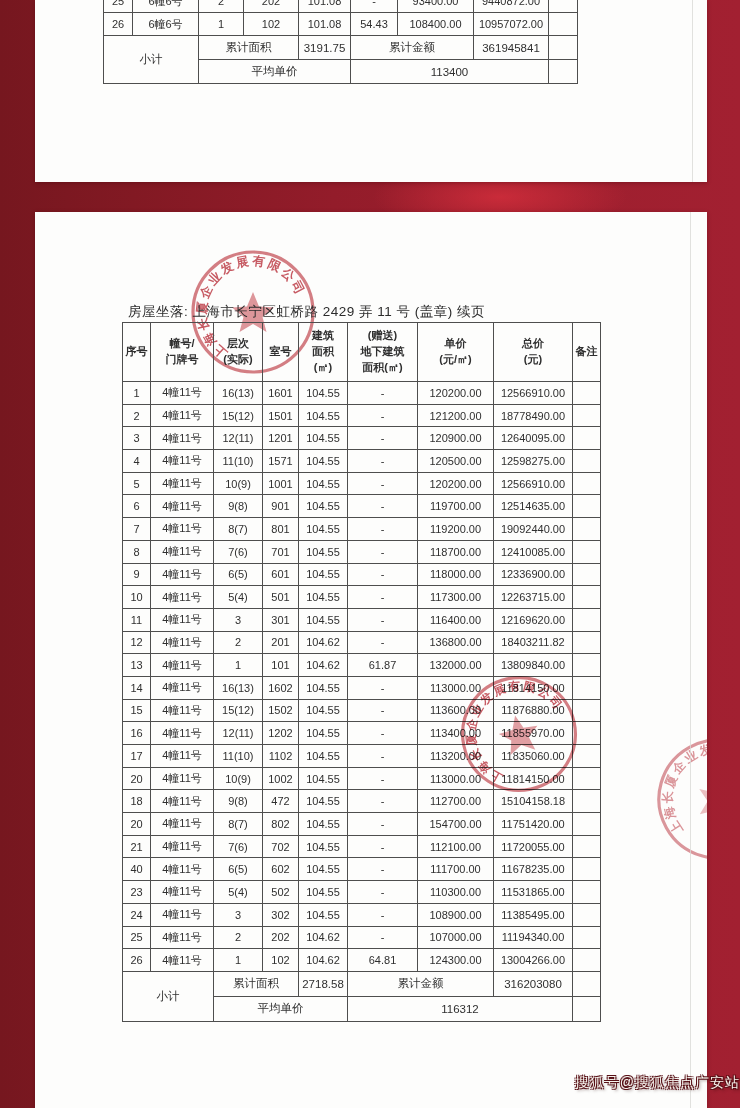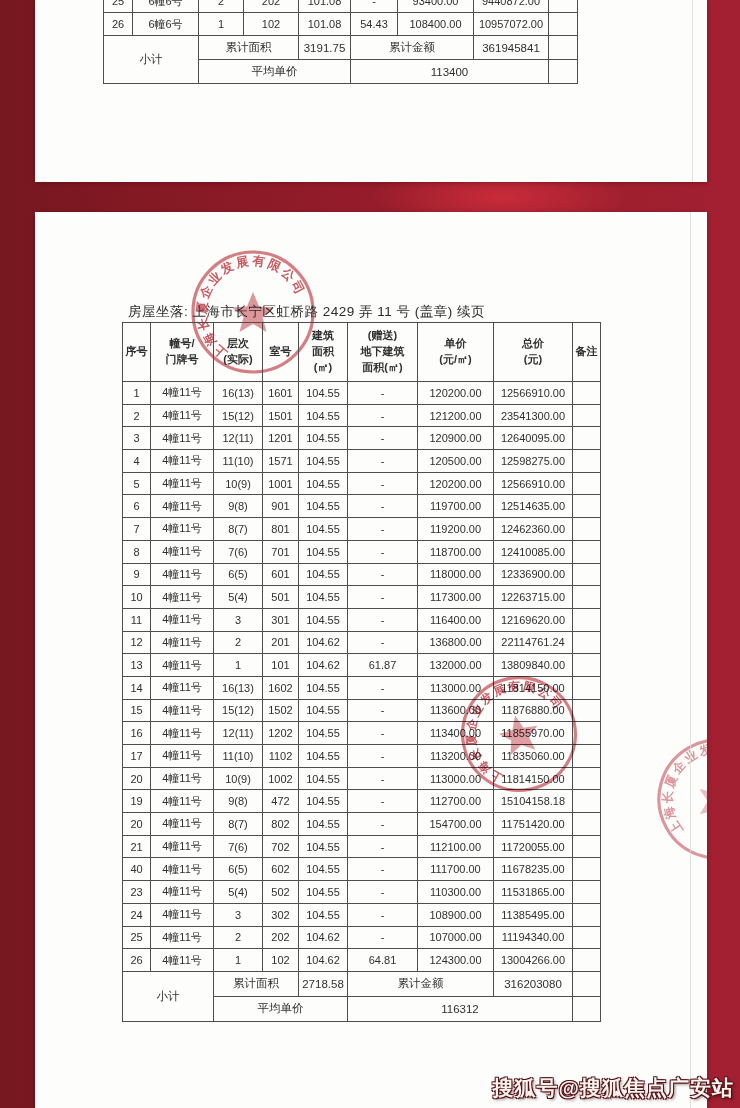--- a/index.html
+++ b/index.html
@@ -22,22 +22,22 @@
   #table-top{left:68px;top:-11px;width:474px;}
   #table-top td{height:22px;}
   #table-top tr.sub td{height:23px;font-size:11.5px;}
   #table-main{left:87px;top:110px;width:478px;}
   #table-main td{height:21.7px;}
   #table-main tr.sub td{height:24px;font-size:11.5px;}
   .doc-title{position:absolute;left:93px;top:91px;font-size:13.5px;color:#2c2c2c;letter-spacing:.5px;}
   .seal{position:absolute;mix-blend-mode:multiply;opacity:.85;}
   .seal text{font-weight:bold;}
   #watermark{
-    position:absolute;top:1074px;right:6px;z-index:20;
-    font-size:21px;font-weight:bold;color:#f7f4ee;letter-spacing:1px;
+    position:absolute;top:1074px;right:0;z-index:20;
+    font-size:14px;font-weight:normal;color:#f7f4ee;letter-spacing:1px;
     text-shadow:1px 1px 0 #571016,-1px 1px 0 #571016,1px -1px 0 #571016,-1px -1px 0 #571016,2px 2px 3px rgba(40,0,5,.5);
   }
 </style>
 </head>
 <body>
 
 <div class="card" id="card-top">
   <table id="table-top">
     <colgroup>
       <col style="width:29px">
@@ -150,21 +150,21 @@
           <td></td>
         </tr>
         <tr>
           <td>2</td>
           <td>4幢11号</td>
           <td>15(12)</td>
           <td>1501</td>
           <td>104.55</td>
           <td>-</td>
           <td>121200.00</td>
-          <td>23541300.00</td>
+          <td>18778490.00</td>
           <td></td>
         </tr>
         <tr>
           <td>3</td>
           <td>4幢11号</td>
           <td>12(11)</td>
           <td>1201</td>
           <td>104.55</td>
           <td>-</td>
           <td>120900.00</td>
@@ -205,21 +205,21 @@
           <td></td>
         </tr>
         <tr>
           <td>7</td>
           <td>4幢11号</td>
           <td>8(7)</td>
           <td>801</td>
           <td>104.55</td>
           <td>-</td>
           <td>119200.00</td>
-          <td>12462360.00</td>
+          <td>19092440.00</td>
           <td></td>
         </tr>
         <tr>
           <td>8</td>
           <td>4幢11号</td>
           <td>7(6)</td>
           <td>701</td>
           <td>104.55</td>
           <td>-</td>
           <td>118700.00</td>
@@ -260,21 +260,21 @@
           <td></td>
         </tr>
         <tr>
           <td>12</td>
           <td>4幢11号</td>
           <td>2</td>
           <td>201</td>
           <td>104.62</td>
           <td>-</td>
           <td>136800.00</td>
-          <td>22114761.24</td>
+          <td>18403211.82</td>
           <td></td>
         </tr>
         <tr>
           <td>13</td>
           <td>4幢11号</td>
           <td>1</td>
           <td>101</td>
           <td>104.62</td>
           <td>61.87</td>
           <td>132000.00</td>
@@ -330,21 +330,21 @@
           <td>4幢11号</td>
           <td>10(9)</td>
           <td>1002</td>
           <td>104.55</td>
           <td>-</td>
           <td>113000.00</td>
           <td>11814150.00</td>
           <td></td>
         </tr>
         <tr>
-          <td>19</td>
+          <td>18</td>
           <td>4幢11号</td>
           <td>9(8)</td>
           <td>472</td>
           <td>104.55</td>
           <td>-</td>
           <td>112700.00</td>
           <td>15104158.18</td>
           <td></td>
         </tr>
         <tr>

